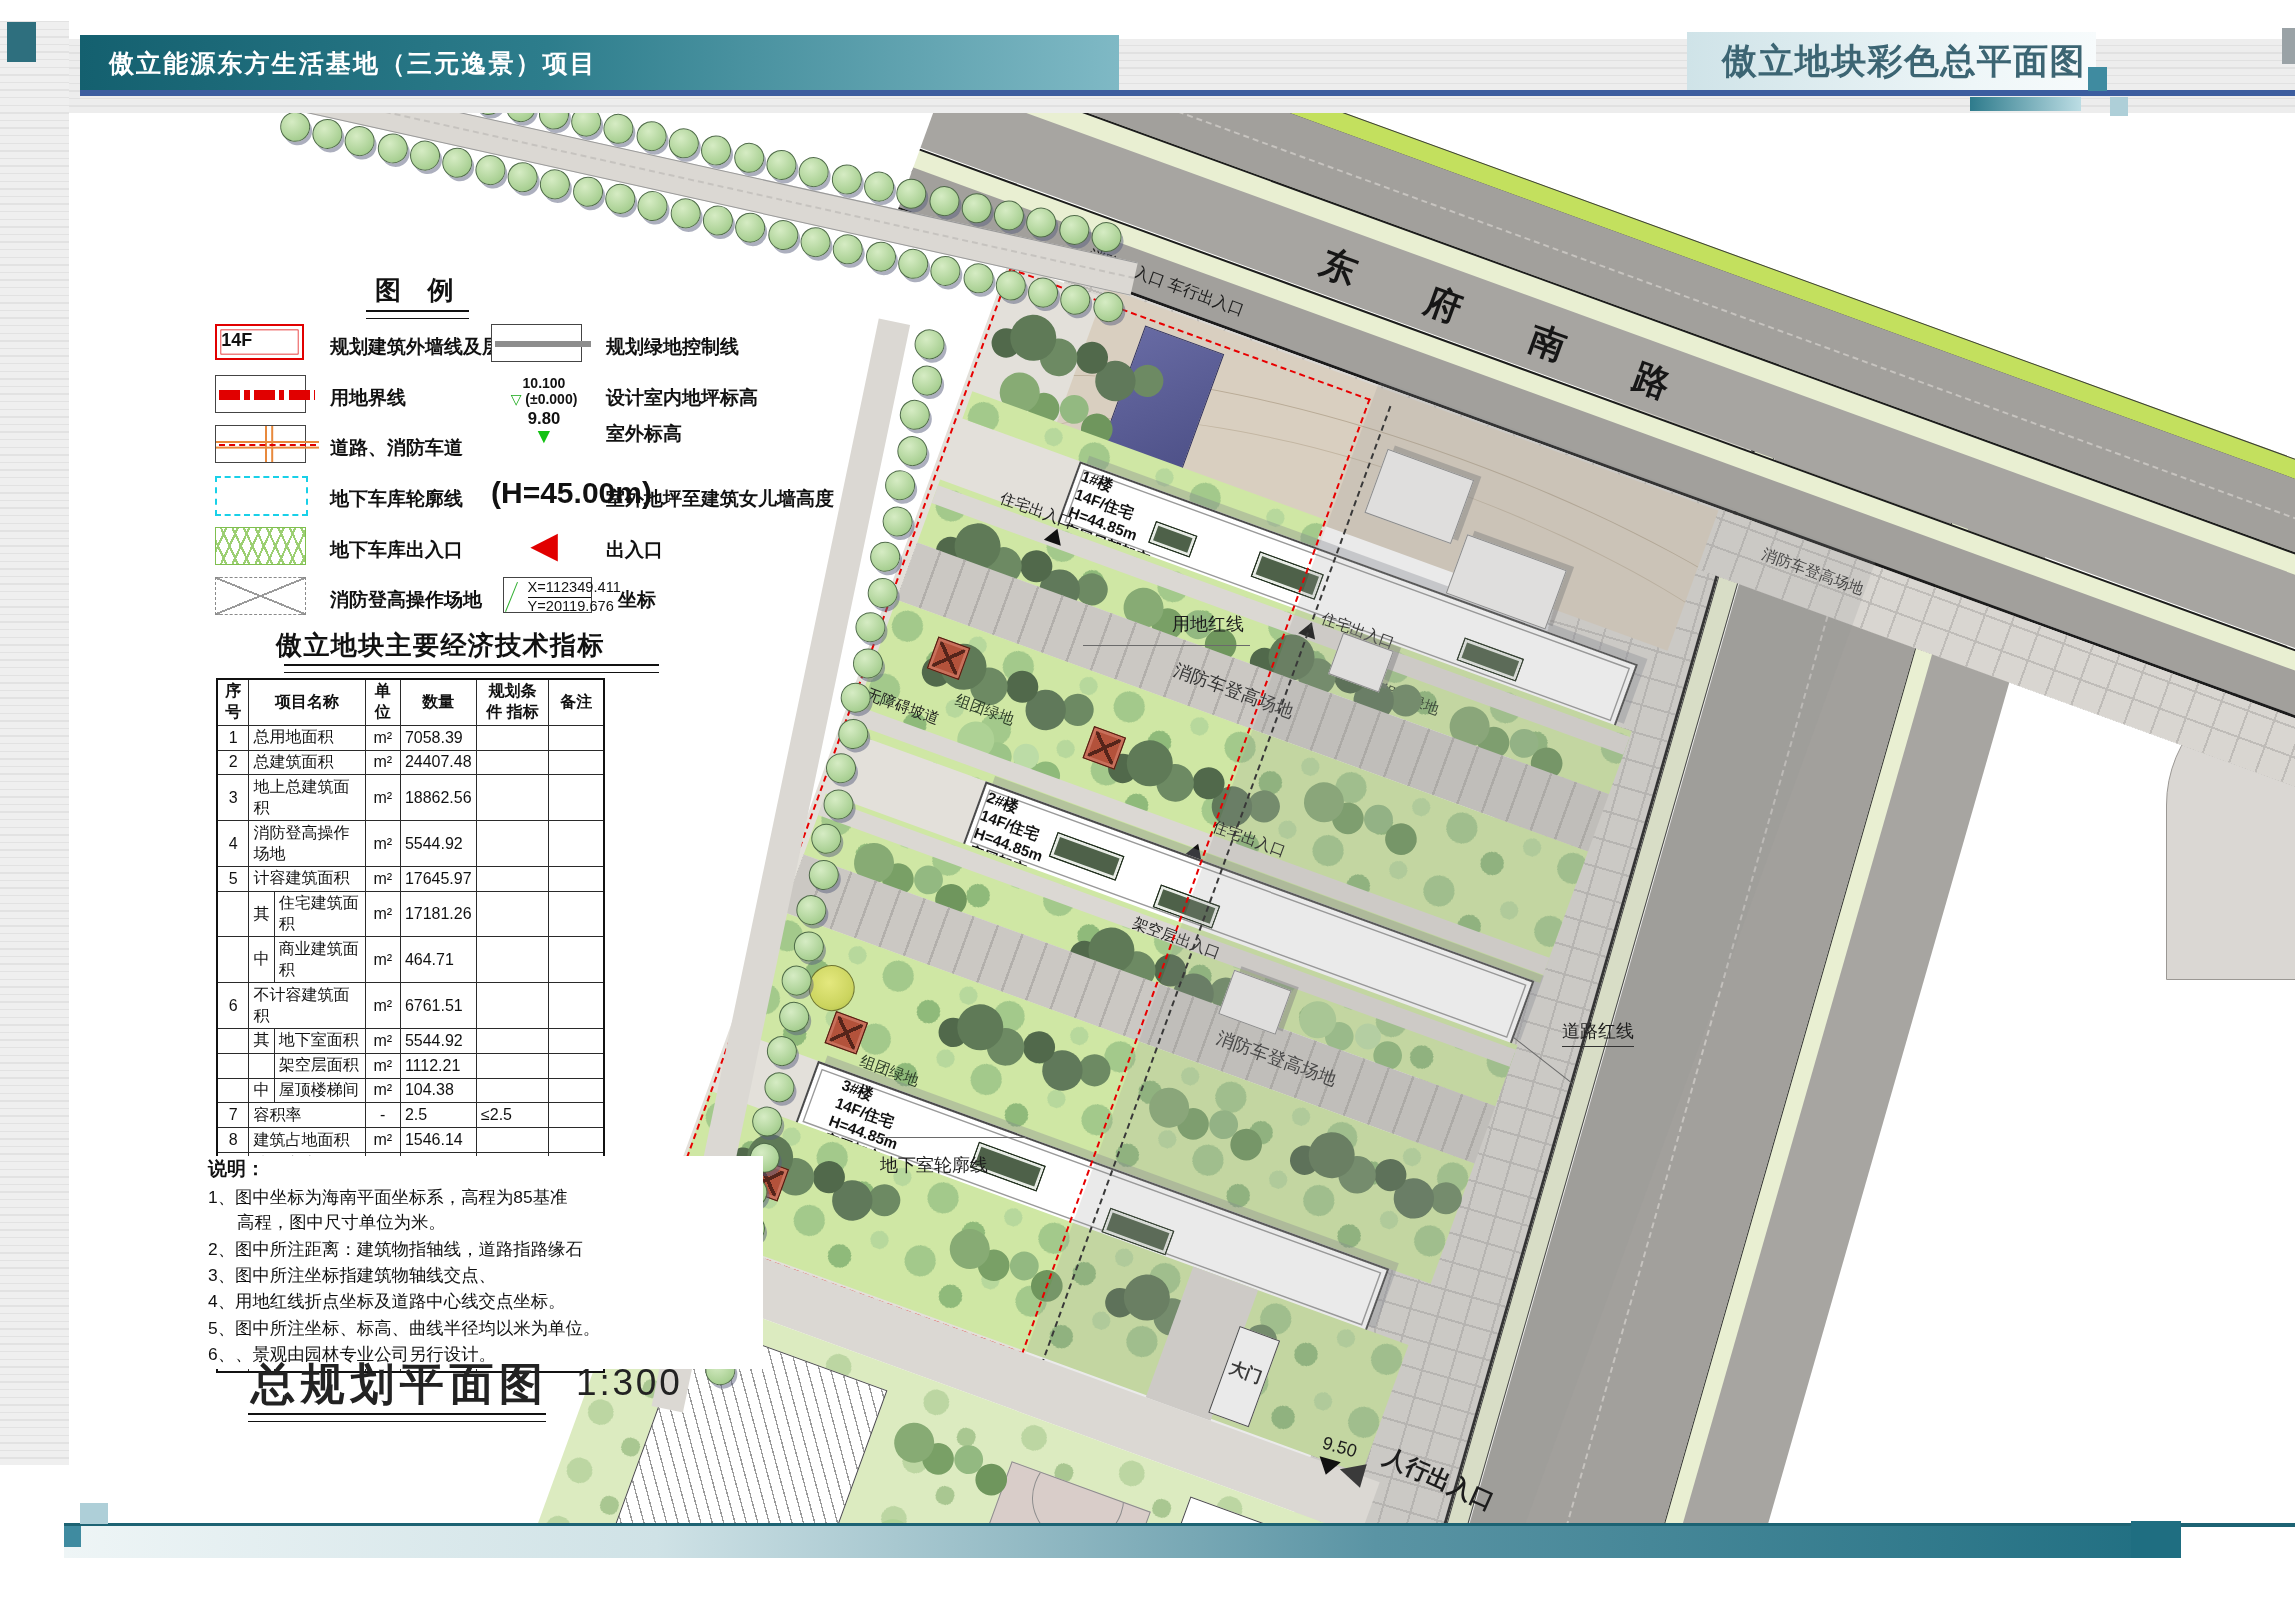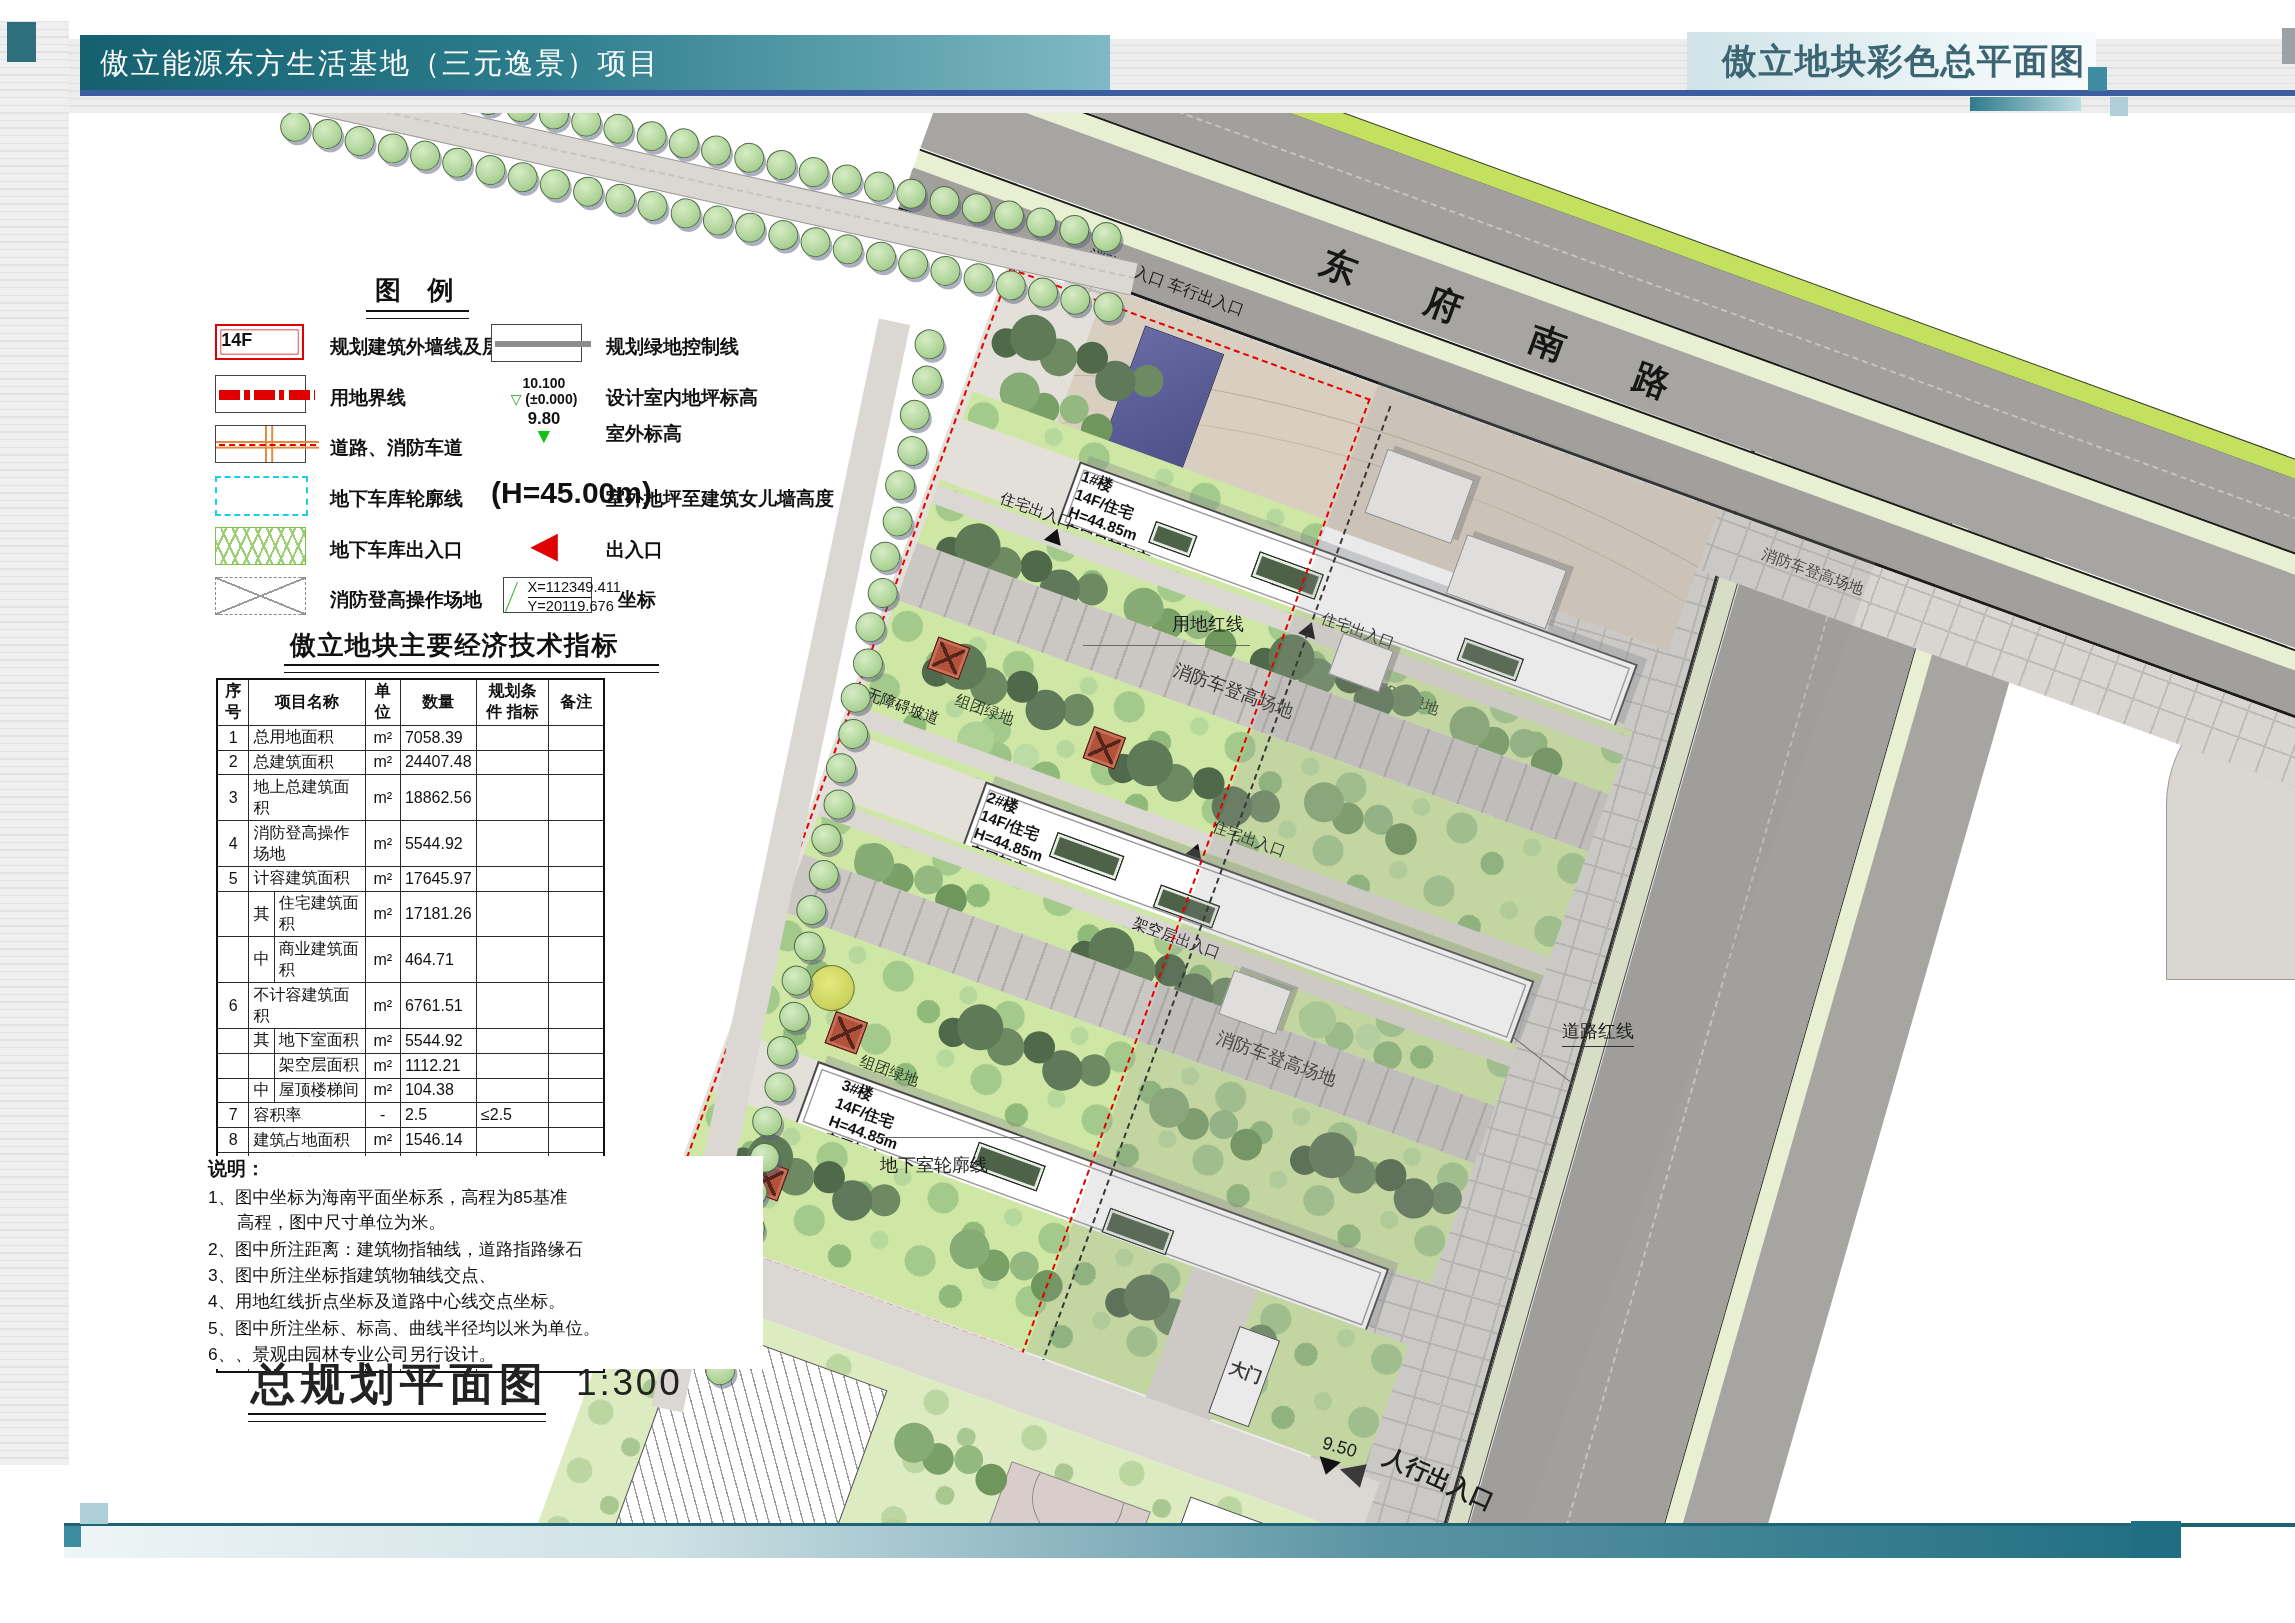--- a/index.html
+++ b/index.html
@@ -8,21 +8,21 @@
   .abs{position:absolute;}
 
   
   .left-stripes{left:0;top:21px;width:69px;height:1444px;
     background:repeating-linear-gradient(0deg,#efefef 0 6.2px,#e2e2e2 6.2px 7.6px);z-index:4;}
   .top-stripes{left:0;top:39px;width:2295px;height:74px;
     background:repeating-linear-gradient(0deg,#ededed 0 6.2px,#e1e1e1 6.2px 7.6px);z-index:3;}
   .corner-sq{left:7px;top:22px;width:29px;height:40px;background:#2e6f7e;z-index:6;}
   .title-bar{left:80px;top:35px;width:1010px;height:56px;z-index:6;
     background:linear-gradient(90deg,#14606f 0%,#2d7d8c 45%,#7fb9c5 100%);
-    color:#fff;font-size:29px;font-weight:normal;line-height:56px;padding-left:20px;
+    color:#fff;font-size:25px;font-weight:bold;line-height:56px;padding-left:29px;
     letter-spacing:2.1px;white-space:nowrap;}
   .right-title{left:1687px;top:32px;width:399px;height:58px;z-index:6;
     background:linear-gradient(90deg,#cfe3e8 0%,#eef6f8 70%,#f7fbfc 100%);
     color:#3c6573;font-size:35px;font-weight:bold;line-height:58px;text-align:right;
     padding-right:9.7px;letter-spacing:1.4px;}
   .blue-rule{left:80px;top:90px;width:2216px;height:5.6px;background:#3c5d9f;z-index:7;}
   .teal-strip{left:1970px;top:97px;width:111px;height:14px;z-index:7;
     background:linear-gradient(90deg,#2e7b8c,#bcdde4);}
   .sq-a{left:2088px;top:67px;width:19.4px;height:23.6px;background:#3f8ba0;z-index:8;}
   .sq-b{left:2110px;top:97px;width:18px;height:19.4px;background:#aecfd8;z-index:8;}
@@ -533,21 +533,21 @@
               <div>X=112349.411</div>
               <div style="border-top: 1.4px solid rgb(17, 17, 17);">Y=20119.676</div>
             </span>
           </span>
           <span class="lbl">坐标</span>
         </div>
       </div>
   </div>
 
   <div class="abs" style="left:208px;top:628px;width:472px;background:#fff;z-index:3;">
-    <div class="abs tbl-title" style="left:82px;top:0;">傲立地块主要经济技术指标</div>
+    <div class="abs tbl-title" style="left:68px;top:0;">傲立地块主要经济技术指标</div>
     <div class="abs dunder" style="left:76px;top:36px;width:375px;"></div>
     <table class="tech abs" style="left:8.3px;top:50px;width:389px;">
       <colgroup>
           <col style="width:32px">
           <col style="width:25px">
           <col style="width:101px">
           <col style="width:36px">
           <col style="width:68px">
           <col style="width:67px">
           <col style="width:60px">

